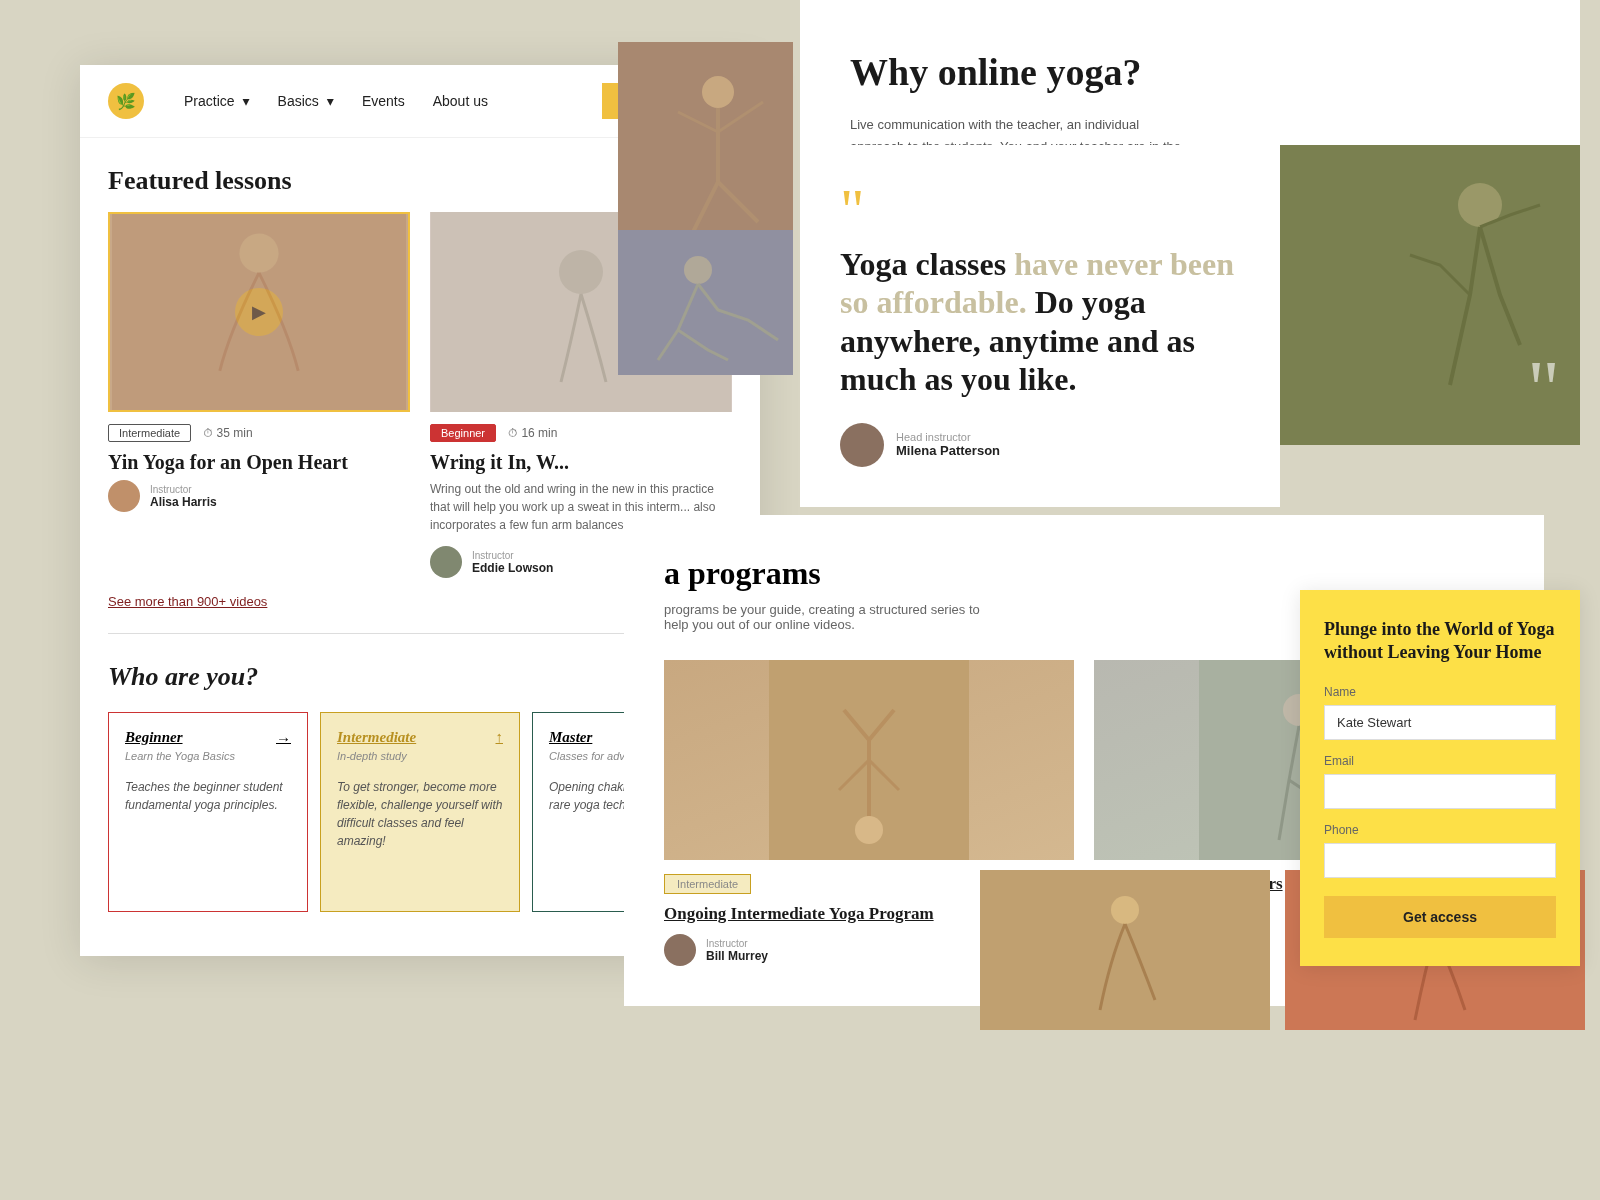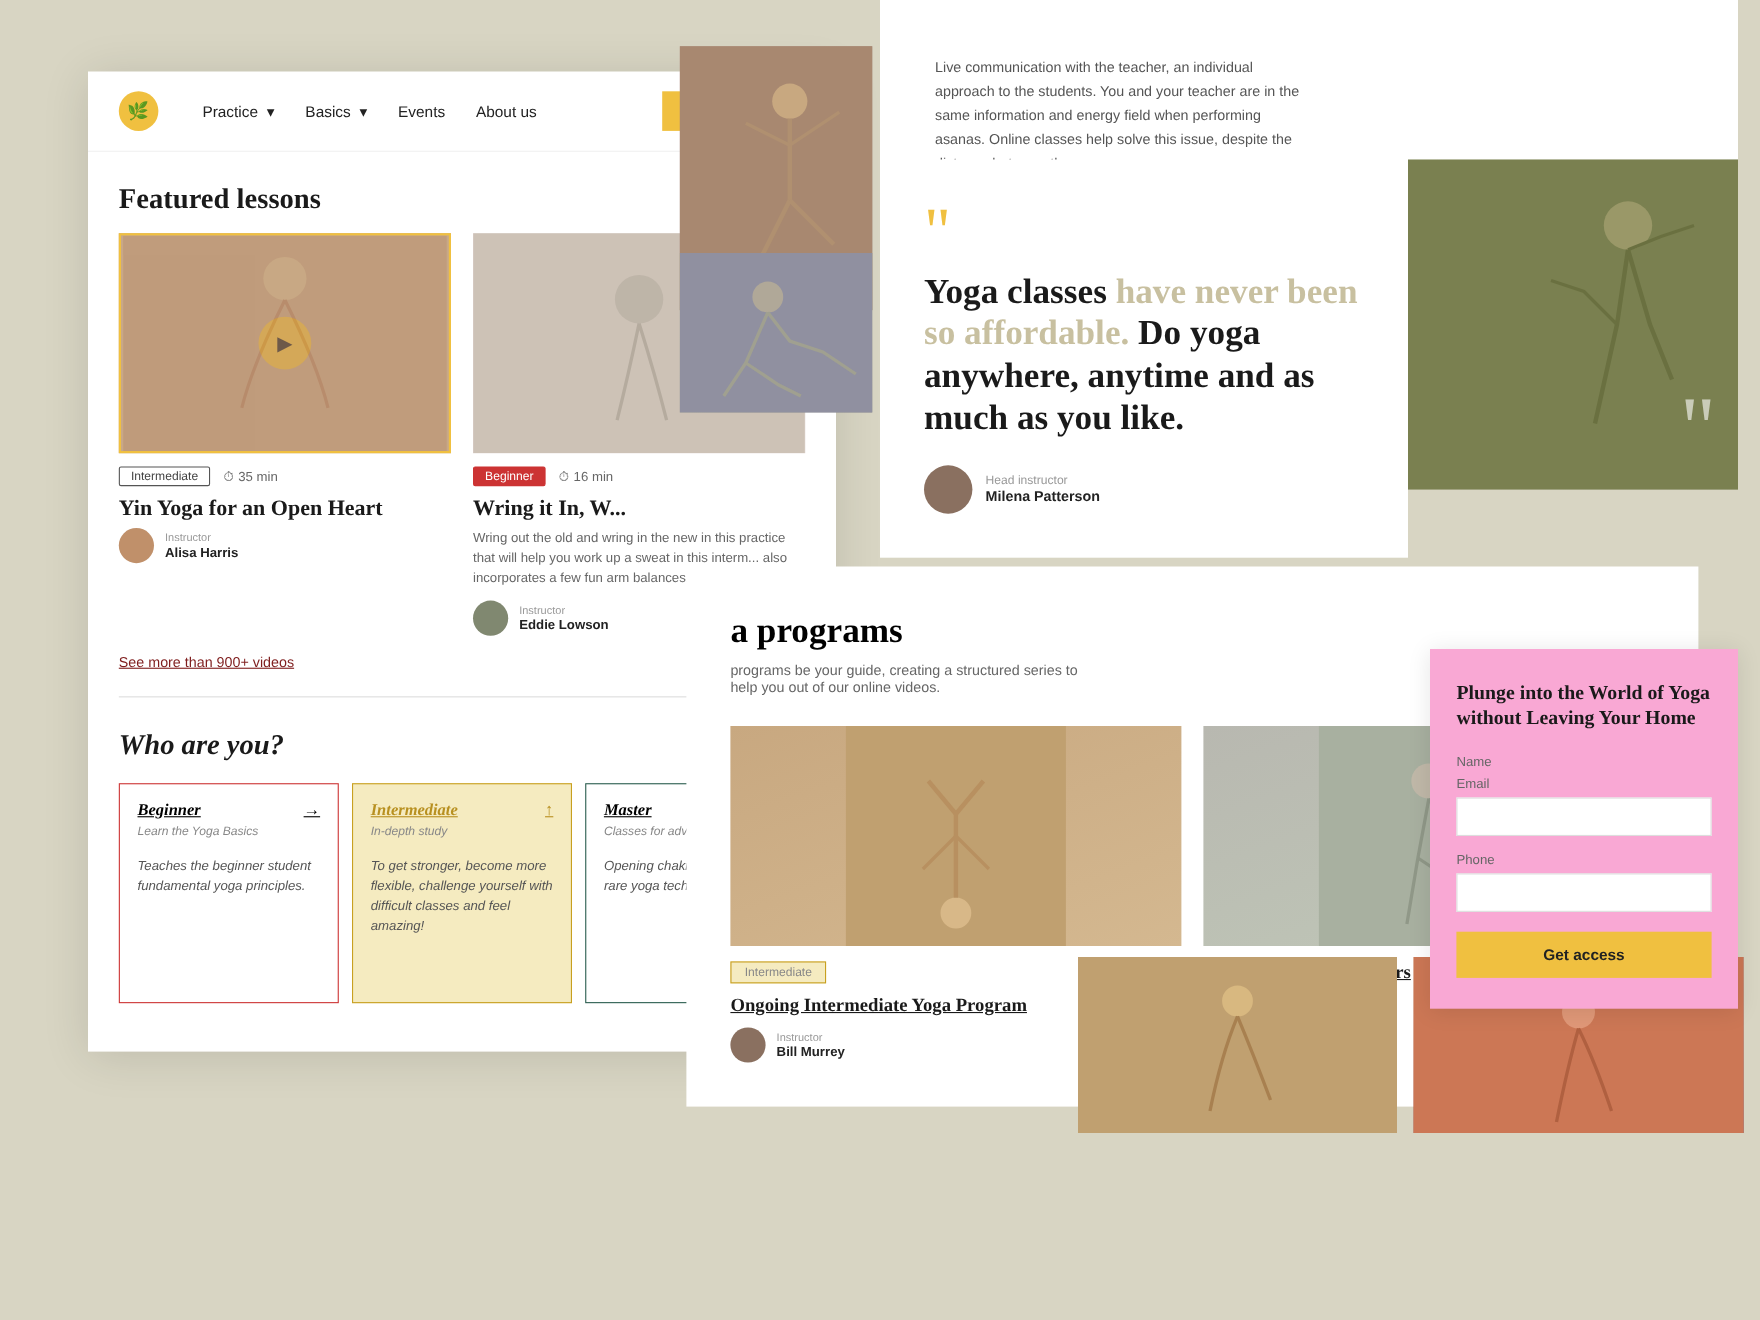--- a/index.html
+++ b/index.html
@@ -375,21 +375,21 @@
       text-decoration: underline;
       cursor: pointer;
     }
 
     
     .form-section {
       position: absolute;
       top: 590px;
       left: 1300px;
       width: 280px;
-      background: #f9a8d4;
+      background: #fde047;
       padding: 28px 24px;
       z-index: 10;
       box-shadow: 0 2px 20px rgba(0,0,0,0.1);
     }
     .form-title {
       font-size: 18px;
       font-weight: 700;
       color: #1a1a1a;
       line-height: 1.3;
       margin-bottom: 20px;
@@ -607,20 +607,21 @@
   <svg width="100%" height="100%" viewBox="0 0 175 145" xmlns="http://www.w3.org/2000/svg">
     <rect width="175" height="145" fill="#9090a0"></rect>
     <circle cx="80" cy="40" r="14" fill="#b0a898"></circle>
     <path d="M80 54 L60 100 L40 130" stroke="#a0a090" stroke-width="3" fill="none"></path>
     <path d="M80 54 L100 80 L130 90 L160 110" stroke="#a0a090" stroke-width="3" fill="none"></path>
     <path d="M60 100 L90 120 L110 130" stroke="#a0a090" stroke-width="3" fill="none"></path>
   </svg>
 </div>
 
 <div class="why-section">
+  <h2 class="why-title">Why online yoga?</h2>
   <p class="why-text">Live communication with the teacher, an individual approach to the students. You and your teacher are in the same information and energy field when performing asanas. Online classes help solve this issue, despite the distance between the rugs.</p>
 </div>
 
 <div class="quote-section">
   <div class="quote-mark">"</div>
   <p class="quote-text">
     <span>Yoga classes </span><span class="highlight">have never been so affordable.</span><span> Do yoga anywhere, anytime and as much as you like.</span>
   </p>
   <div class="quote-author">
     <div class="quote-avatar"></div>
@@ -689,20 +690,21 @@
           <div class="instructor-name">...n Gibson</div>
         </div>
       </div>
     </div>
   </div>
 </div>
 
 <div class="form-section">
   <h3 class="form-title">Plunge into the World of Yoga without Leaving Your Home</h3>
   <label class="form-label">Name</label>
+  <input class="form-input" type="text" value="Kate Stewart" style="">
   <label class="form-label">Email</label>
   <input class="form-input" type="email" style="">
   <label class="form-label">Phone</label>
   <input class="form-input" type="tel" style="">
   <button class="form-submit">Get access</button>
 </div>
 
 <div class="bottom-img">
   <svg width="100%" height="100%" viewBox="0 0 290 160" xmlns="http://www.w3.org/2000/svg">
     <rect width="290" height="160" fill="#c0a070"></rect>

